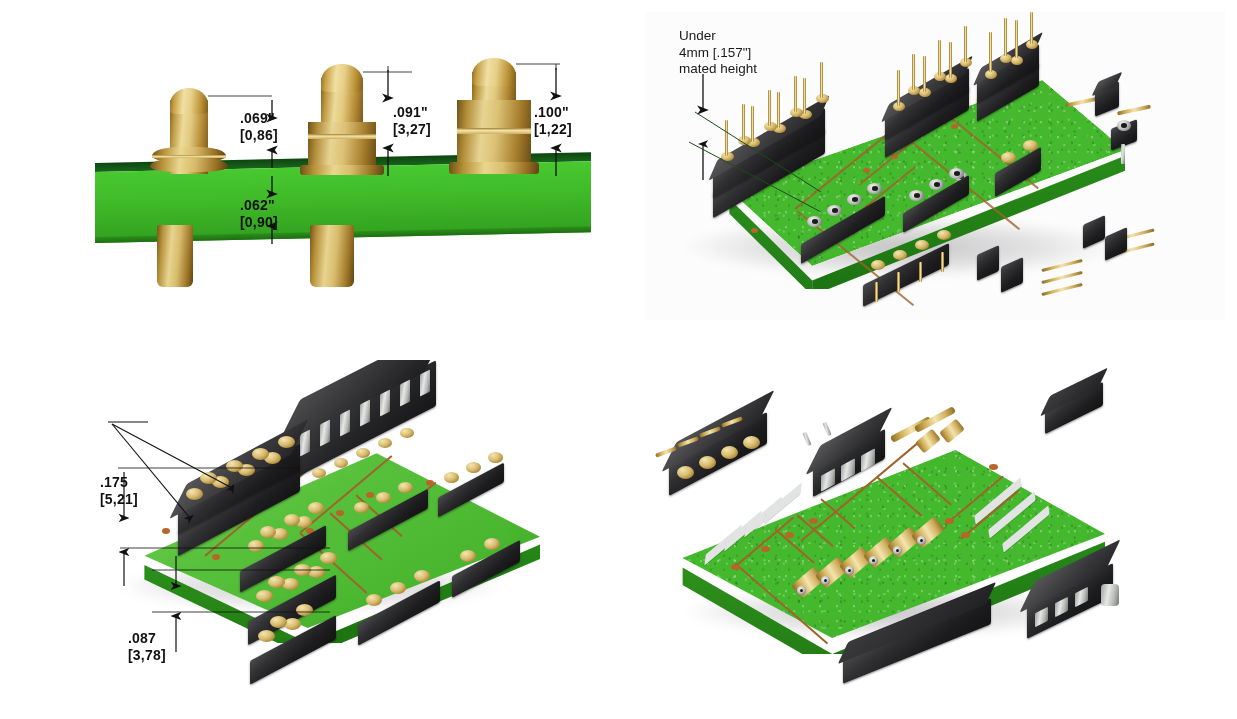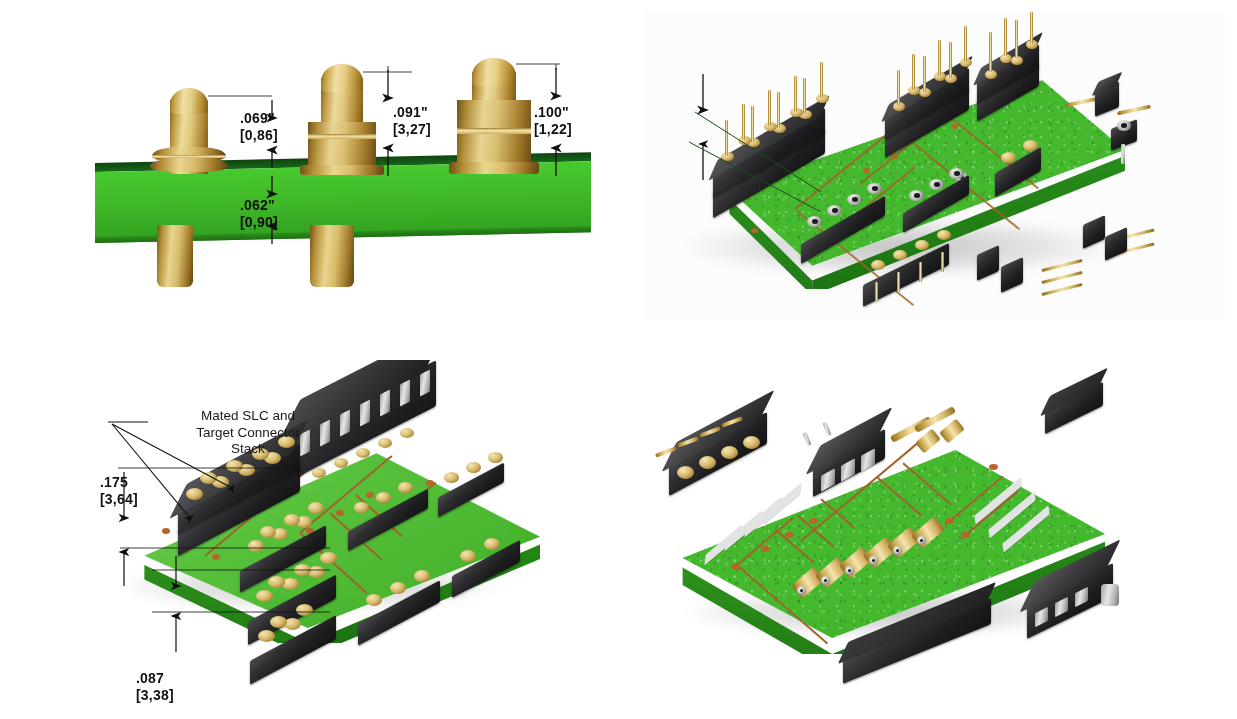--- a/index.html
+++ b/index.html
@@ -369,20 +369,25 @@
       <div class="gpad" style="left:226px; top:248px; width:14px; height:10px;"></div>
       <div class="gpad" style="left:248px; top:238px; width:14px; height:10px;"></div>
       <div class="gpad" style="left:270px; top:228px; width:14px; height:10px;"></div>
       <div class="gpad" style="left:292px; top:218px; width:14px; height:10px;"></div>
       <div class="spin" style="left:230px; top:270px; width:3px; height:20px;"></div>
       <div class="spin" style="left:252px; top:260px; width:3px; height:20px;"></div>
       <div class="spin" style="left:274px; top:250px; width:3px; height:20px;"></div>
       <div class="spin" style="left:296px; top:240px; width:3px; height:20px;"></div>
     </div>
 
+    <div class="note" style="left:34px; top:16px;">
+      <span>Under</span><br>
+      <span>4mm [.157"]</span><br>
+      <span>mated height</span>
+    </div>
 
     <svg class="svgoverlay" viewBox="0 0 580 308">
       <defs>
         <marker id="arrTR" markerWidth="9" markerHeight="9" refX="4.5" refY="4.5" orient="auto">
           <path d="M4.5,0 L8,9 L4.5,6.6 L1,9 Z" fill="#111"></path>
         </marker>
         <marker id="arrTRs" markerWidth="8" markerHeight="8" refX="4" refY="4" orient="auto">
           <path d="M4,0 L7,8 L4,5.9 L1,8 Z" fill="#111"></path>
         </marker>
       </defs>
@@ -504,33 +509,28 @@
     </div>
 
     <div>
       <div class="hsg" style="left:250px; top:278px; width:86px; height:24px; transform:skewY(-28deg);"></div>
       <div class="gpad" style="left:258px; top:270px; width:17px; height:12px;"></div>
       <div class="gpad" style="left:284px; top:258px; width:17px; height:12px;"></div>
       <div class="gpad" style="left:270px; top:256px; width:17px; height:12px;"></div>
       <div class="gpad" style="left:296px; top:244px; width:17px; height:12px;"></div>
     </div>
 
-    <div class="note center" style="left:148px; top:48px; width:200px;">
-      <span>Mated SLC and</span><br>
-      <span>Target Connector</span><br>
-      <span>Stack</span>
-    </div>
 
     <div class="dim" style="left:100px; top:114px;">
       <span>.175</span>
-      <span class="l2">[3,64]</span>
-    </div>
-    <div class="dim" style="left:136px; top:270px;margin-top:40px;">
+      <span class="l2">[5,21]</span>
+    </div>
+    <div class="dim" style="left:128px; top:270px;">
       <span>.087</span>
-      <span class="l2">[3,38]</span>
+      <span class="l2">[3,78]</span>
     </div>
 
     <svg class="svgoverlay" viewBox="0 0 620 359">
       <defs>
         <marker id="arrBL" markerWidth="9" markerHeight="9" refX="4.5" refY="4.5" orient="auto">
           <path d="M4.5,0 L8,9 L4.5,6.6 L1,9 Z" fill="#111"></path>
         </marker>
       </defs>
 
       <path d="M108,62 L148,62" stroke="#111" stroke-width="1.1" fill="none"></path>

